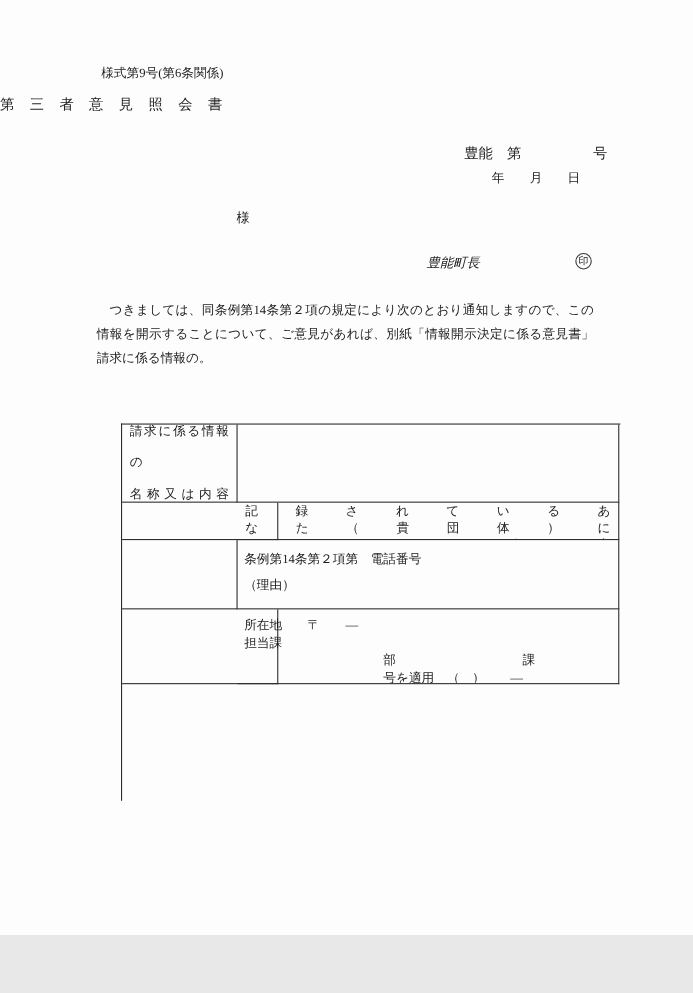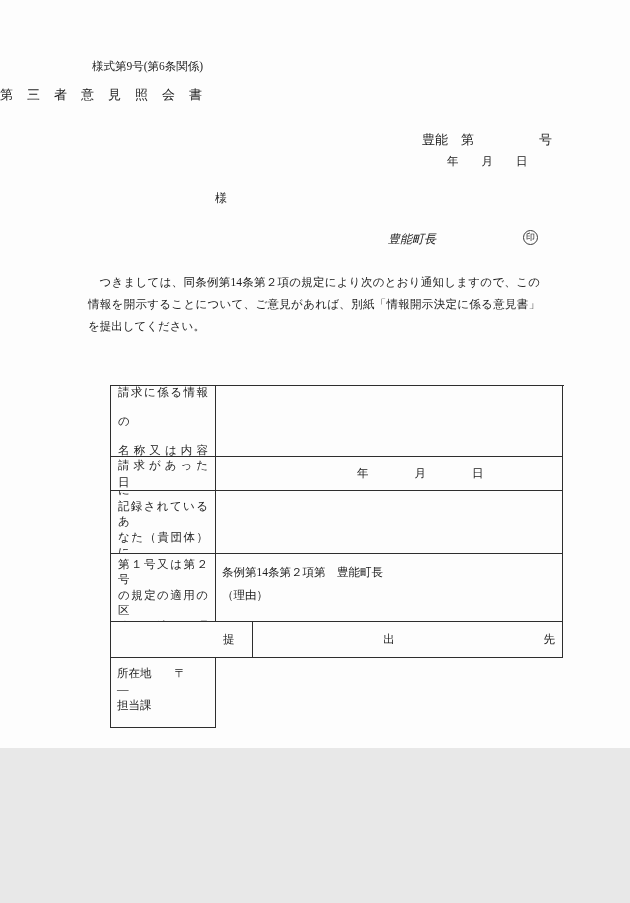--- a/index.html
+++ b/index.html
@@ -1,18 +1,18 @@
 <!DOCTYPE html>
 <html><head>
 <meta charset="utf-8">
 <style>
   html,body { margin:0; padding:0; background:#e8e8e8; }
   .page {
     position:relative;
-    width:630px; height:748px;
+    width:630px; height:850px;
     margin:0 auto;
     background:#fdfdfd;
     color:#1c1c1c;
     font-family:"Liberation Serif","DejaVu Serif",serif;
     overflow:hidden;
   }
   .abs { position:absolute; }
 
   .form-number { left:92px; top:59px; font-size:11.5px; }
   .doc-title { left:0; top:86px; width:596px; text-align:left; font-size:13px; letter-spacing:0.5px; }
@@ -77,48 +77,42 @@
 
   <div class="abs doc-number">豊能　第　　　　　号</div>
   <div class="abs doc-date">年　　月　　日</div>
 
   <div class="abs addressee">様</div>
 
   <div class="abs sender">豊能町長</div>
   <div class="abs seal">印</div>
 
   <div class="abs body-text">
-    <p>つきましては、同条例第14条第２項の規定により次のとおり通知しますので、この情報を開示することについて、ご意見があれば、別紙「情報開示決定に係る意見書」を提出してください。</p>
+    <p>つきましては、同条例第14条第２項の規定により次のとおり通知しますので、この情報を開示することについて、ご意見があれば、別紙「情報開示決定に係る意見書」請求に係る情報の。</p>
   </div>
 
   <div class="abs doc-table">
 
     <div class="cell label lh30">請求に係る情報の
 名 称 又 は 内 容</div>
     <div class="cell value"></div>
 
-    <div class="cell label">請 求 が あ っ た 日</div>
     <div class="cell value v-date">年　　　　月　　　　日</div>
 
     <div class="cell label lh16">請求に係る情報に
 記録されているあ
 なた（貴団体）に
 関 す る 内 容</div>
     <div class="cell value"></div>
 
-    <div class="cell label lh16">条例第14条第２項
-第１号又は第２号
-の規定の適用の区
-分及び適用の理由</div>
-    <div class="cell value v-apply">条例第14条第２項第　豊能町長
+    <div class="cell value v-apply">条例第14条第２項第　電話番号
 （理由）</div>
 
     <div class="cell value v-date">年　　　　月　　　　日</div>
 
-    <div class="cell label">提 出 先</div>
     <div class="cell value v-dest">所在地　　〒　　―
 担当課
 　　　　　　　　　　　部　　　　　　　　　　課
 　　　　　　　　　　　号を適用　（　）　　―</div>
 
   </div>
 
 </div>
 
 </body></html>

